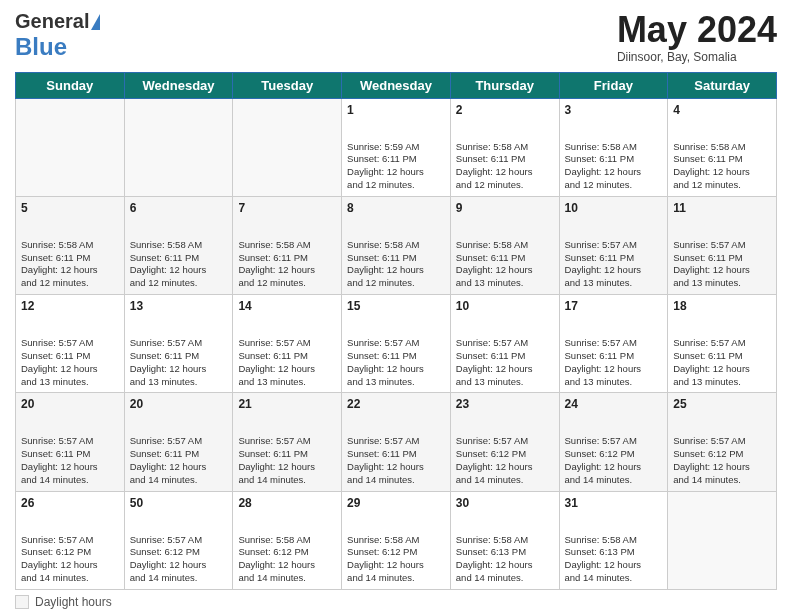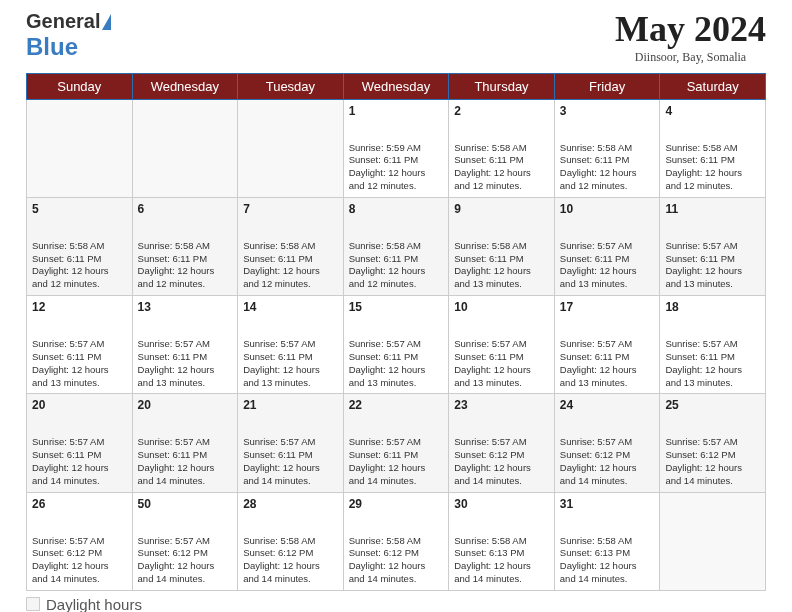--- a/index.html
+++ b/index.html
@@ -6,67 +6,66 @@
     body {
       font-family: Arial, sans-serif;
       background: #fff;
       width: 792px;
       height: 612px;
       overflow: hidden;
     }
     .page {
       width: 792px;
       height: 612px;
-      padding: 10px 26px;
+      padding: 10px 15px;
       display: flex;
       flex-direction: column;
     }
     .header {
       display: flex;
       justify-content: space-between;
       align-items: flex-start;
       margin-bottom: 8px;
     }
     .logo {
       display: flex;
       flex-direction: column;
       align-items: flex-start;
     }
     .logo-line {
       display: flex;
       align-items: center;
     }
     .title-block {
-      text-align: center;
-      font-family: Liberation Serif, serif;
+      text-align: left;
     }
     .month-title {
       font-size: 36px;
       font-weight: bold;
       color: #222;
       line-height: 1.1;
     }
     .location {
       font-size: 12px;
       color: #444;
     }
     .calendar {
       flex: 1;
       border: 1px solid #ccc;
       border-collapse: collapse;
       width: 100%;
       table-layout: fixed;
     }
     .calendar th {
-      background-color: #7f1d1d;
+      background-color: #0f766e;
       color: #fff;
       text-align: center;
       padding: 5px 3px;
       font-size: 13px;
-      font-weight: normal;
+      font-weight: bold;
       border: 1px solid #2a6cb1;
     }
     .calendar td {
       border: 1px solid #ccc;
       vertical-align: top;
       padding: 4px 5px;
       font-size: 10px;
       color: #333;
       background: #fff;
       height: 88px;
@@ -87,21 +86,21 @@
     .day-info {
       font-size: 9.5px;
       color: #333;
       line-height: 1.35;
       margin-top: 24px;
     }
     .footer {
       display: flex;
       align-items: center;
       margin-top: 5px;
-      font-size: 15px;
+      font-size: 12px;
       color: #555;
     }
     .daylight-box {
       width: 14px;
       height: 14px;
       background: #f5f5f5;
       border: 1px solid #ccc;
       margin-right: 6px;
       display: inline-block;
     }

